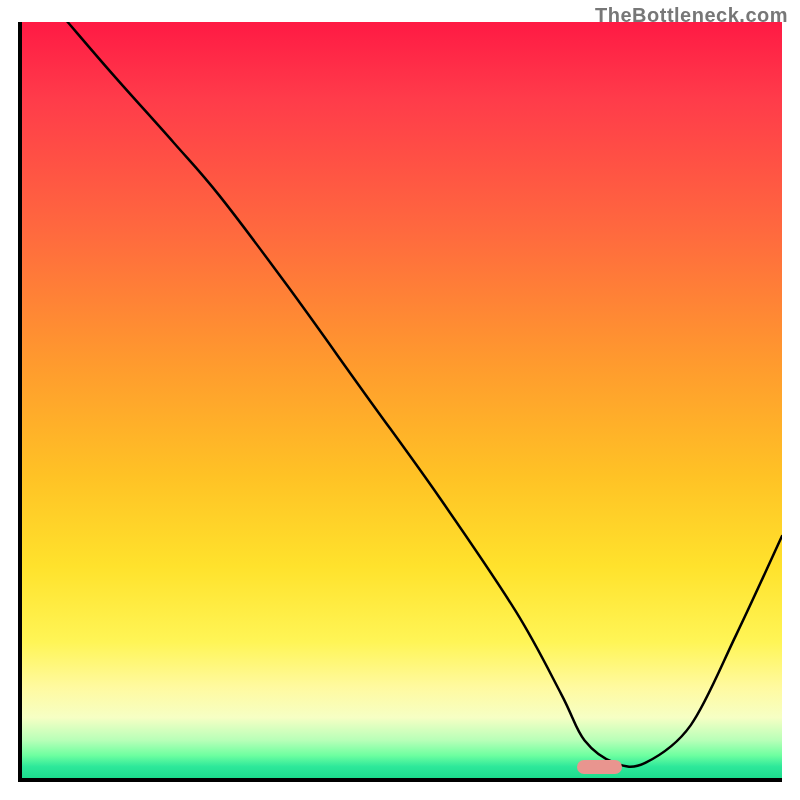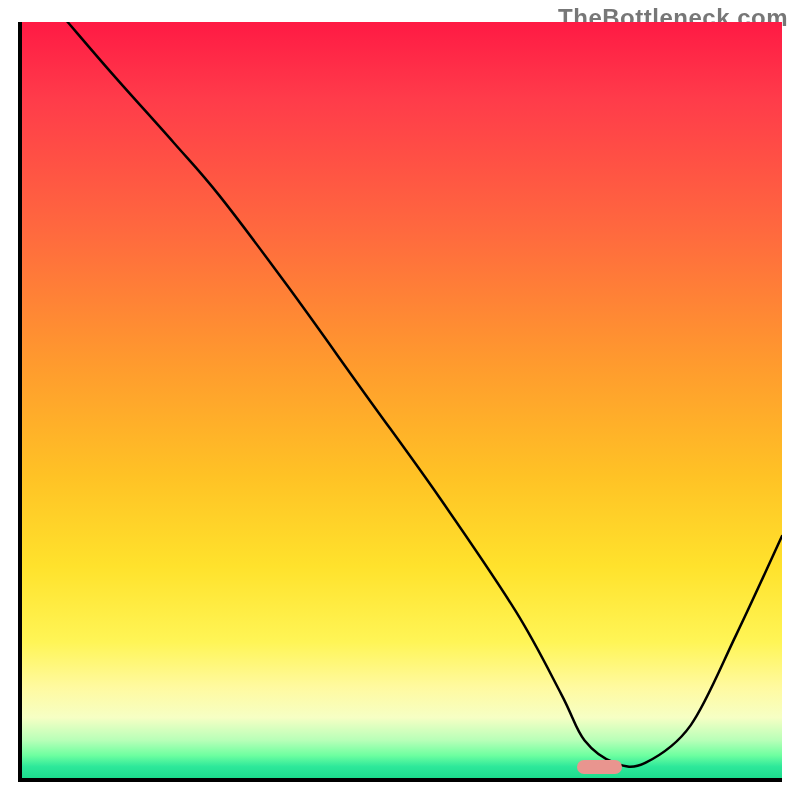--- a/index.html
+++ b/index.html
@@ -12,21 +12,21 @@
   .container {
     position: relative;
     width: 800px;
     height: 800px;
   }
   .watermark {
     position: absolute;
     top: 4px;
     right: 12px;
     font-family: Arial, Helvetica, sans-serif;
-    font-size: 24px;
+    font-size: 20px;
     font-weight: bold;
     color: #777;
     letter-spacing: 0.5px;
   }
   .plot {
     position: absolute;
     left: 18px;
     top: 22px;
     width: 764px;
     height: 760px;

